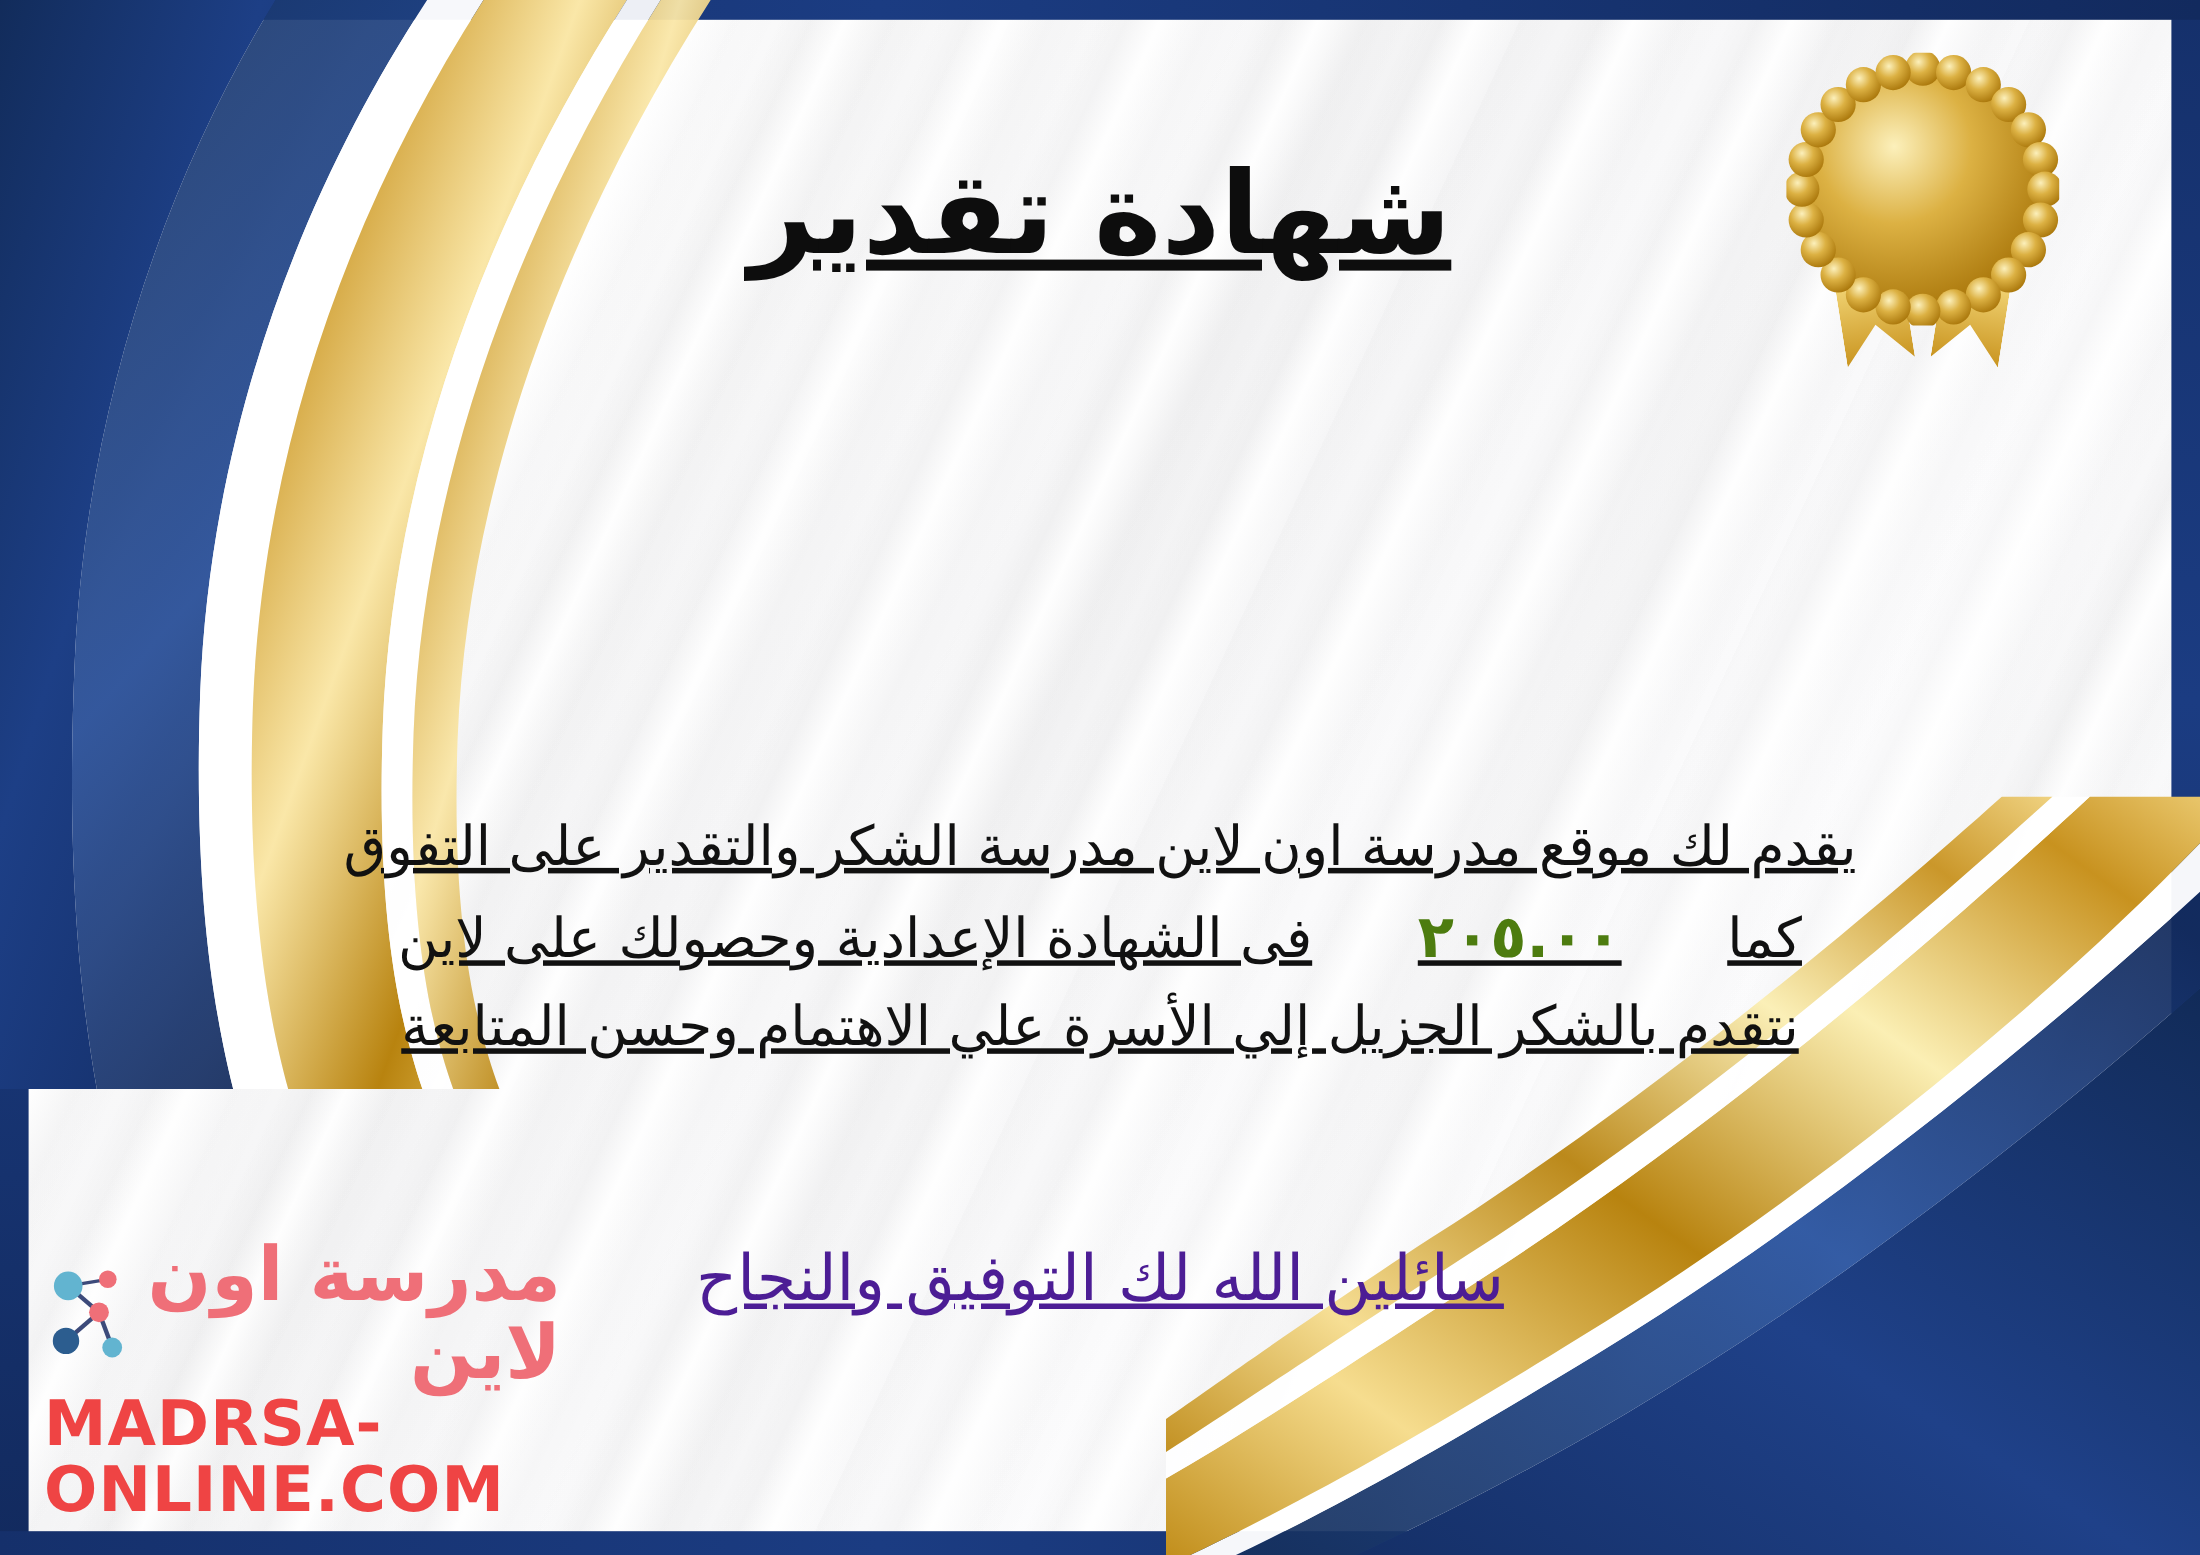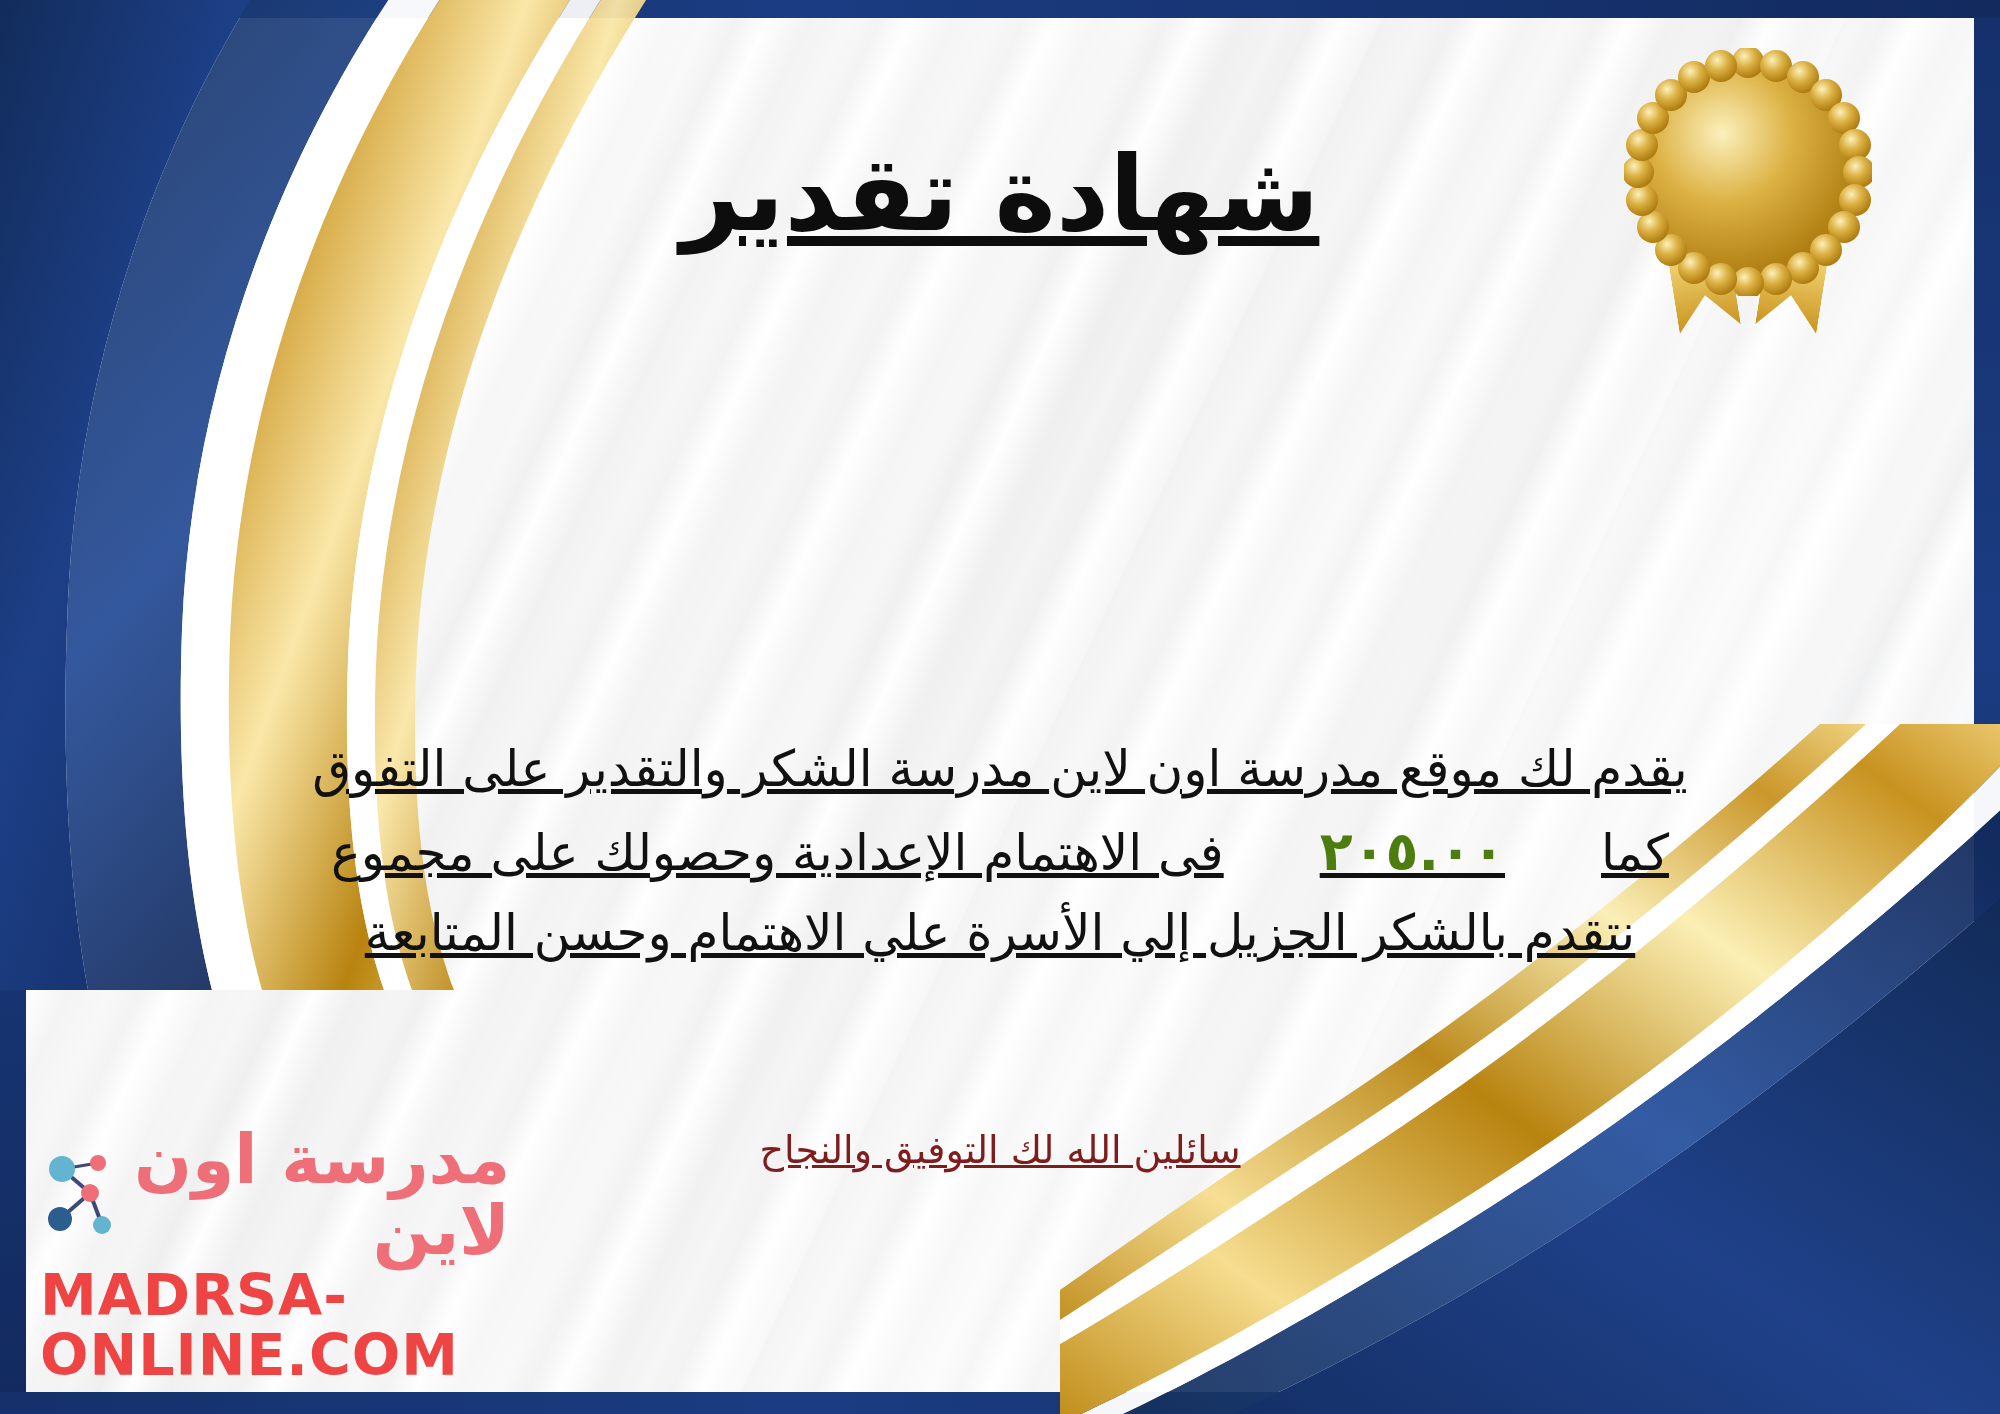--- a/index.html
+++ b/index.html
@@ -145,22 +145,22 @@
     font-weight:700;
     font-size:54px;
     padding:0 26px;
   }
   .gap-wide { display:inline-block; width:70px; }
 
   .closing-line {
     position:absolute;
     top:1128px; left:0; right:0;
     text-align:center;
-    font-size:38px;
-    color:#7f1d1d;
+    font-size:58px;
+    color:#4c1d95;
   }
 
   
   .logo {
     position:absolute;
     left:40px; bottom:28px;
     z-index:7;
     display:flex; flex-direction:column; align-items:flex-start;
     width:470px;
   }
@@ -317,21 +317,21 @@
 
   <div class="content">
 
     <h1 class="cert-title">شهادة تقدير</h1>
 
 
     <div class="body-block">
       <span class="body-line">يقدم لك موقع مدرسة اون لاين مدرسة الشكر  والتقدير على التفوق</span>
 
       <span class="body-line">
-        <span>كما</span><span class="gap-wide"></span><span class="score">٢٠٥.٠٠</span><span class="gap-wide"></span><span>فى الاهتمام الإعدادية وحصولك على مجموع</span>
+        <span>كما</span><span class="gap-wide"></span><span class="score">٢٠٥.٠٠</span><span class="gap-wide"></span><span>فى الشهادة الإعدادية وحصولك على لاين</span>
       </span>
 
       <span class="body-line">نتقدم  بالشكر الجزيل إلي الأسرة علي الاهتمام وحسن المتابعة</span>
     </div>
 
     <div class="closing-line">سائلين الله لك التوفيق  والنجاح</div>
   </div>
 
   <div class="logo">
     <div class="logo-row">

